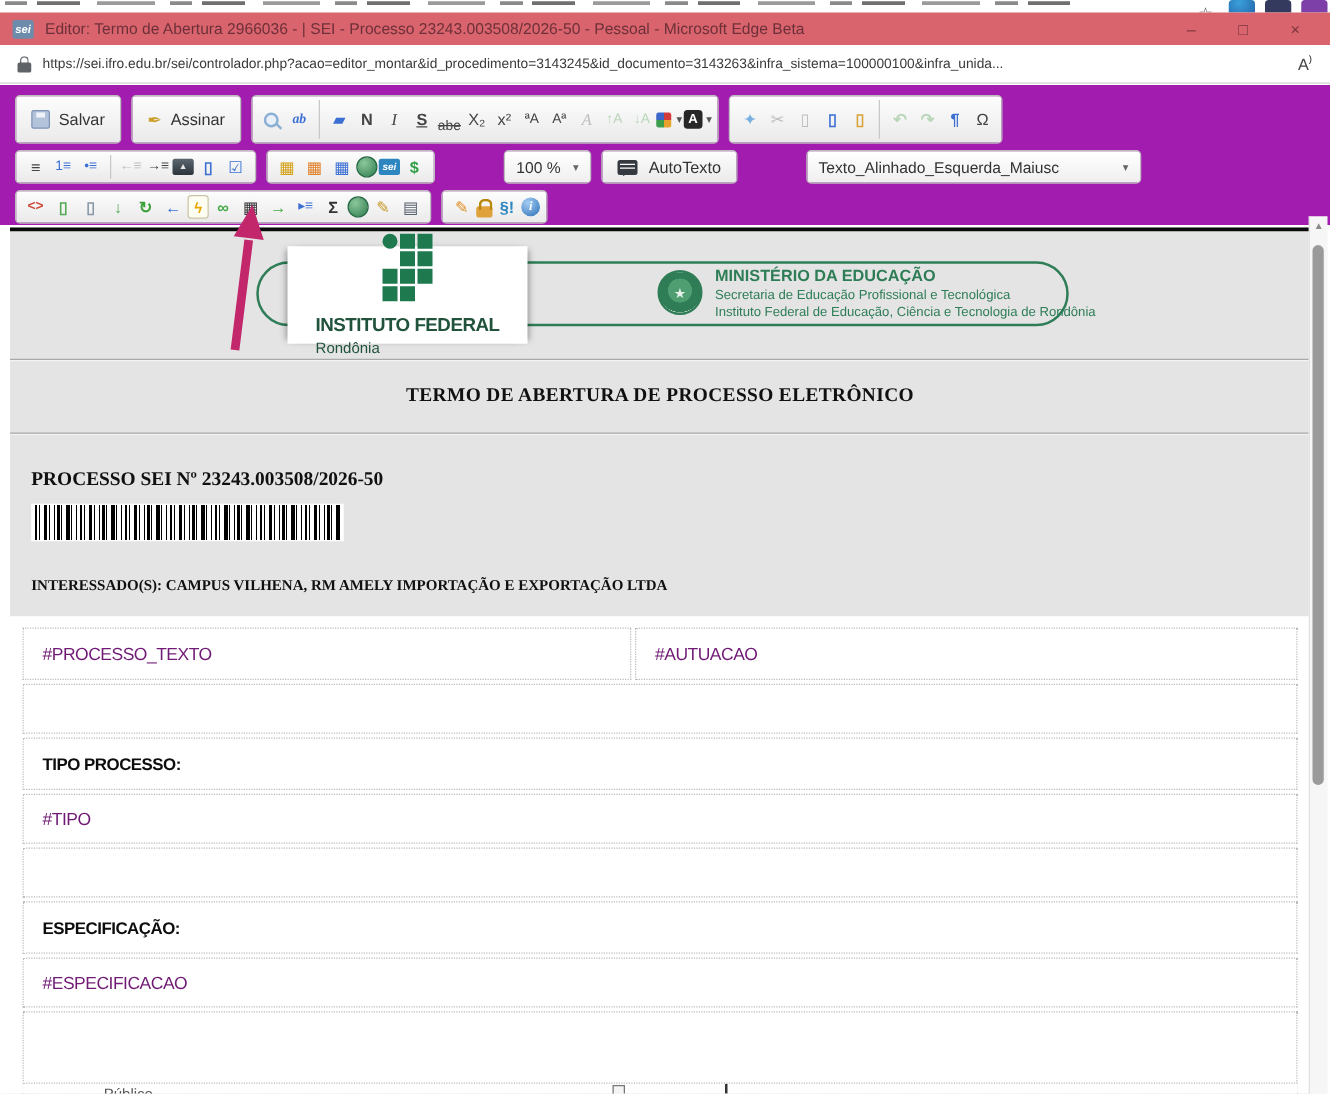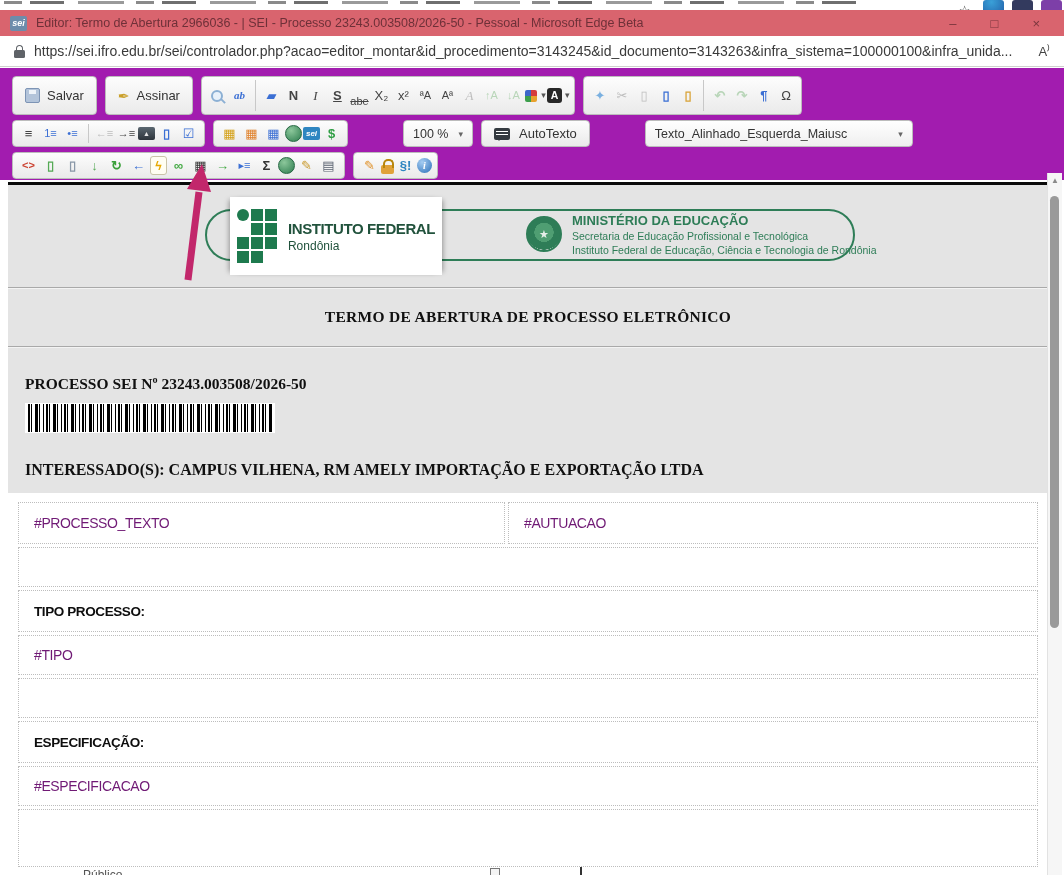--- a/index.html
+++ b/index.html
@@ -20,21 +20,21 @@
   .titlebar{position:absolute;top:10px;left:0;right:0;height:26px;background:#d9646e;display:flex;align-items:center;padding:0 10px;box-sizing:border-box;}
   .favicon{width:17px;height:15px;border-radius:2px;background:#6d8cab;color:#fff;font-size:9px;font-weight:bold;font-style:italic;display:flex;align-items:center;justify-content:center;flex:0 0 auto;}
   .wtitle{color:#6e3038;font-size:12.5px;margin-left:9px;white-space:nowrap;overflow:hidden;flex:1;}
   .wctl{display:flex;align-items:center;gap:34px;color:#7a353c;font-size:13px;padding-right:14px;}
   .wctl span{cursor:pointer;}
 
   
   .urlbar{position:absolute;top:36px;left:0;right:0;height:31px;background:#fff;border-bottom:1px solid #cfcfcf;display:flex;align-items:center;padding:0 14px;box-sizing:border-box;gap:9px;}
   .padlock{position:relative;width:11px;height:8px;background:#5f6368;border-radius:1.5px;margin-top:5px;flex:0 0 auto;}
   .padlock::before{content:"";position:absolute;top:-5px;left:2px;width:5px;height:6px;border:1.6px solid #5f6368;border-bottom:none;border-radius:4px 4px 0 0;}
-  .url{font-size:14px;color:#3a3a3a;white-space:nowrap;overflow:hidden;flex:1;}
+  .url{font-size:11px;color:#3a3a3a;white-space:nowrap;overflow:hidden;flex:1;}
   .readaloud{font-size:13px;color:#444;}
 
   
   .toolbar{position:absolute;top:68px;left:0;right:0;height:112px;background:#a21caf;box-sizing:border-box;padding:8px 0 0 12px;}
   .tb-row{display:flex;align-items:stretch;gap:8px;margin-bottom:5px;}
   .tb-group{display:flex;align-items:center;gap:1px;padding:2px 5px;border:1px solid #bcbcbc;border-radius:4px;background:linear-gradient(#fdfdfd,#eaeaea);}
   .tb-btn{display:flex;align-items:center;gap:7px;padding:2px 12px;border:1px solid #bcbcbc;border-radius:4px;background:linear-gradient(#fdfdfd,#eaeaea);font-size:13px;color:#333;cursor:pointer;}
   .tb-select{display:flex;align-items:center;justify-content:space-between;border:1px solid #bcbcbc;border-radius:4px;background:linear-gradient(#fff,#efefef);padding:2px 9px;font-size:12.5px;color:#333;cursor:pointer;margin-left:47px;}
   .tb-select .dd{color:#666;font-size:9px;margin-left:10px;}
   .tb-icon{min-width:21px;height:21px;display:inline-flex;align-items:center;justify-content:center;font-size:13px;color:#444;border-radius:3px;cursor:pointer;line-height:1;}
@@ -59,23 +59,23 @@
   .diskic{position:relative;width:13px;height:13px;background:#b3c4da;border:1px solid #7d94b5;border-radius:2px;}
   .diskic::before{content:"";position:absolute;top:1px;left:3px;right:3px;height:4px;background:#eef3f9;}
   .penic{color:#caa02a;font-size:14px;}
   .bubble{position:relative;width:16px;height:12px;border-radius:2px;background:#343a40;margin-right:2px;}
   .bubble::before{content:"";position:absolute;left:2px;bottom:-4px;border:3px solid transparent;border-top:4px solid #343a40;}
   .bubble::after{content:"";position:absolute;left:2px;right:2px;top:3px;height:1.5px;background:#fff;box-shadow:0 3px 0 #fff;}
 
   
   .content{position:absolute;top:182px;left:8px;width:1040px;bottom:0;background:#e4e4e4;border-top:3px solid #0a0a0a;box-sizing:border-box;overflow:hidden;}
   .hdr-band{position:absolute;left:197px;top:24px;width:646px;height:48px;border:2px solid #2e7d57;border-radius:26px;}
-  .hdr-logo-left{position:absolute;left:222px;top:12px;width:212px;height:78px;background:#fff;
+  .hdr-logo-left{position:absolute;left:222px;top:12px;width:192px;height:78px;background:#fff;
      box-shadow:4px 0 5px -3px rgba(0,0,0,.35),-4px 0 5px -3px rgba(0,0,0,.35);
-     display:flex;align-items:center;justify-content:center;gap:11px;}
+     display:flex;align-items:center;justify-content:center;gap:11px;flex-direction:column;}
   .ifgrid{display:grid;grid-template-columns:repeat(3,12px);grid-auto-rows:12px;gap:2px;}
   .ifgrid i{background:#1e7a4e;display:block;}
   .ifgrid i.c{border-radius:50%;}
   .ifgrid i.e{background:transparent;}
   .iftext .l1{font-size:15px;font-weight:bold;color:#21523c;letter-spacing:-0.4px;}
   .iftext .l2{font-size:12px;color:#21523c;margin-top:2px;}
   .coat{position:absolute;left:518px;top:31px;width:36px;height:36px;border-radius:50%;
      background:radial-gradient(circle at 50% 45%,#4f9e72 0 40%,#2e7d57 41% 72%,#e4e4e4 73%);
      border:2px solid #2e7d57;box-sizing:border-box;}
   .coat::before{content:"★";position:absolute;inset:0;display:flex;align-items:center;justify-content:center;color:#e7efe9;font-size:11px;}
@@ -83,21 +83,21 @@
   .ministry .m1{font-size:13px;font-weight:bold;}
   .ministry .m2,.ministry .m3{font-size:10.5px;}
   .hr{position:absolute;left:0;right:0;height:1px;background:#a9a9a9;box-shadow:0 1px 0 #f3f3f3;}
   .hr1{top:102px;}.hr2{top:161px;}
   .doc-title{position:absolute;top:103px;left:0;right:0;height:58px;display:flex;align-items:center;justify-content:center;
      font-family:"Liberation Serif",serif;font-weight:bold;font-size:15.5px;color:#101010;letter-spacing:.3px;}
   .proc-line{position:absolute;top:190px;left:17px;font-family:"Liberation Serif",serif;font-weight:bold;font-size:15.5px;color:#101010;}
   .barcode{position:absolute;top:218px;left:17px;width:250px;height:30px;background:#fff;padding:1px 3px;box-sizing:border-box;}
   .barcode .bars{width:100%;height:100%;
      background:repeating-linear-gradient(90deg,#000 0 2px,#fff 2px 3px,#000 3px 4px,#fff 4px 7px,#000 7px 10px,#fff 10px 11px,#000 11px 12px,#fff 12px 15px,#000 15px 16px,#fff 16px 18px);}
-  .inter-line{position:absolute;top:276px;left:17px;font-family:"Liberation Serif",serif;font-weight:bold;font-size:16px;color:#101010;}
+  .inter-line{position:absolute;top:276px;left:17px;font-family:"Liberation Serif",serif;font-weight:bold;font-size:12px;color:#101010;}
   .doc-table{position:absolute;top:308px;left:0;right:0;bottom:0;background:#fff;padding:9px 10px 0 10px;box-sizing:border-box;display:flex;flex-direction:column;gap:3px;}
   .trow{border:1px dotted #bdbdbd;display:flex;align-items:center;box-sizing:border-box;flex:0 0 auto;}
   .trow.pair{border:none;display:grid;grid-template-columns:487px 1fr;gap:3px;padding:0;}
   .trow.pair > div{border:1px dotted #bdbdbd;display:flex;align-items:center;height:100%;box-sizing:border-box;}
   .cellpad{padding-left:15px;}
   .flabel{font-size:13.5px;font-weight:bold;color:#0d0d0d;letter-spacing:-0.4px;}
   .fvalue{font-size:14px;color:#701a75;letter-spacing:-0.4px;}
   .h44{height:44px;}.h42{height:42px;}.h40{height:40px;}
   .grow{flex:1 1 auto;}
   .footer-cut{position:absolute;left:10px;right:10px;bottom:0;height:8px;overflow:hidden;border-top:1px dotted #bdbdbd;background:#fff;}

